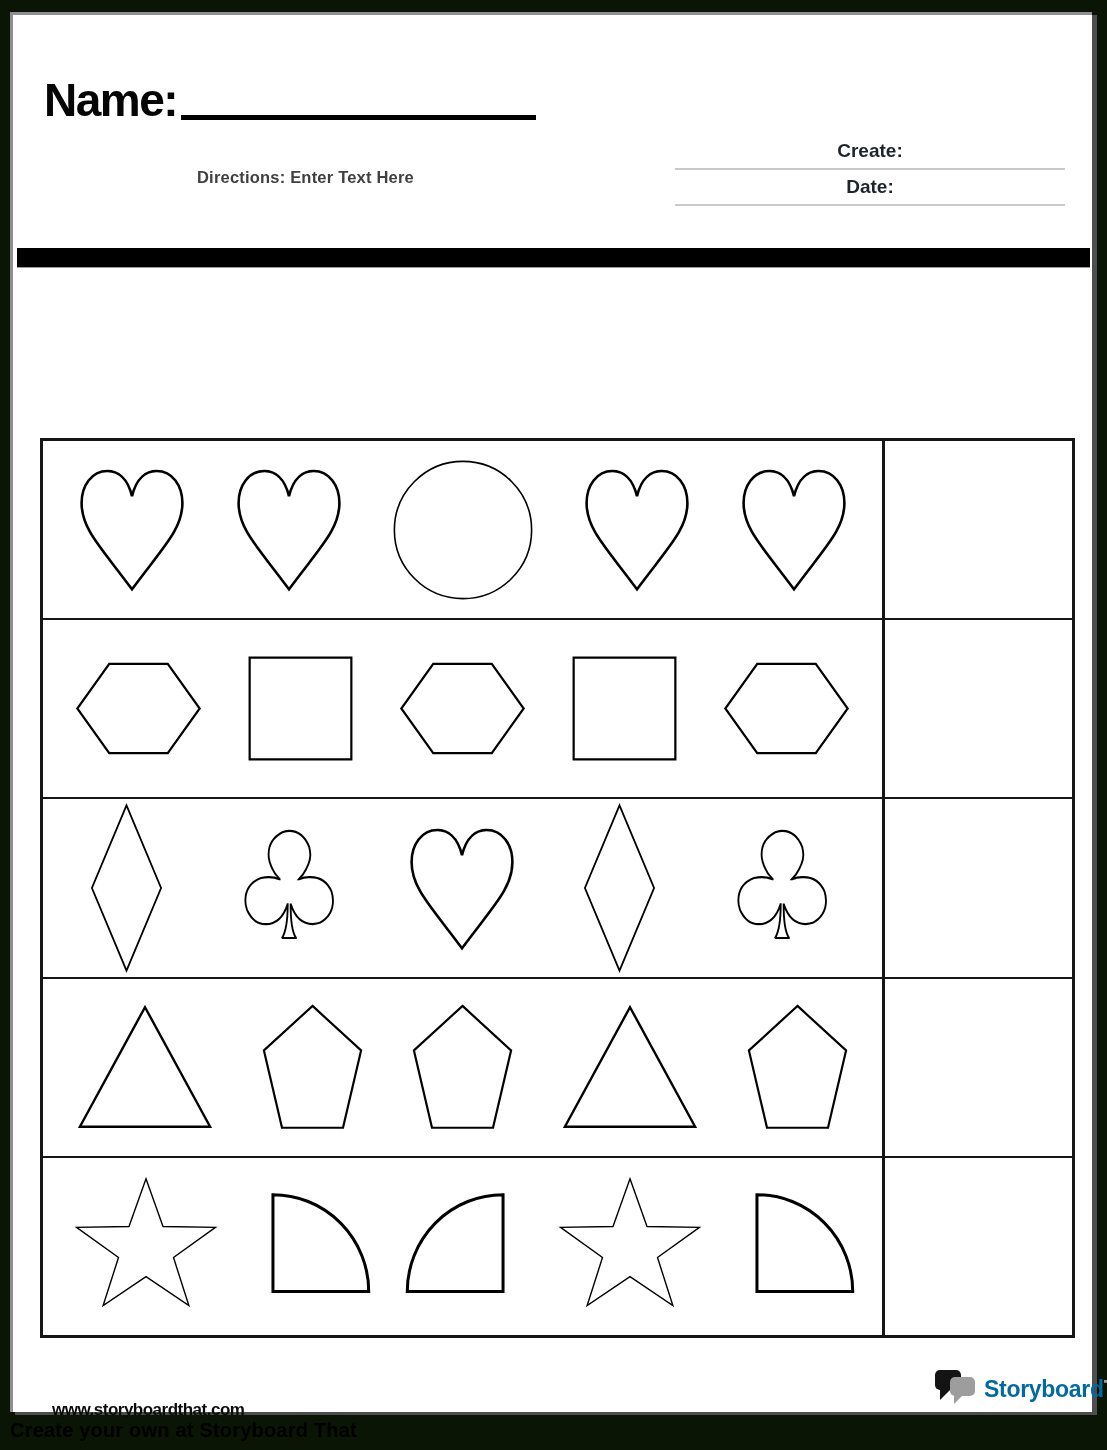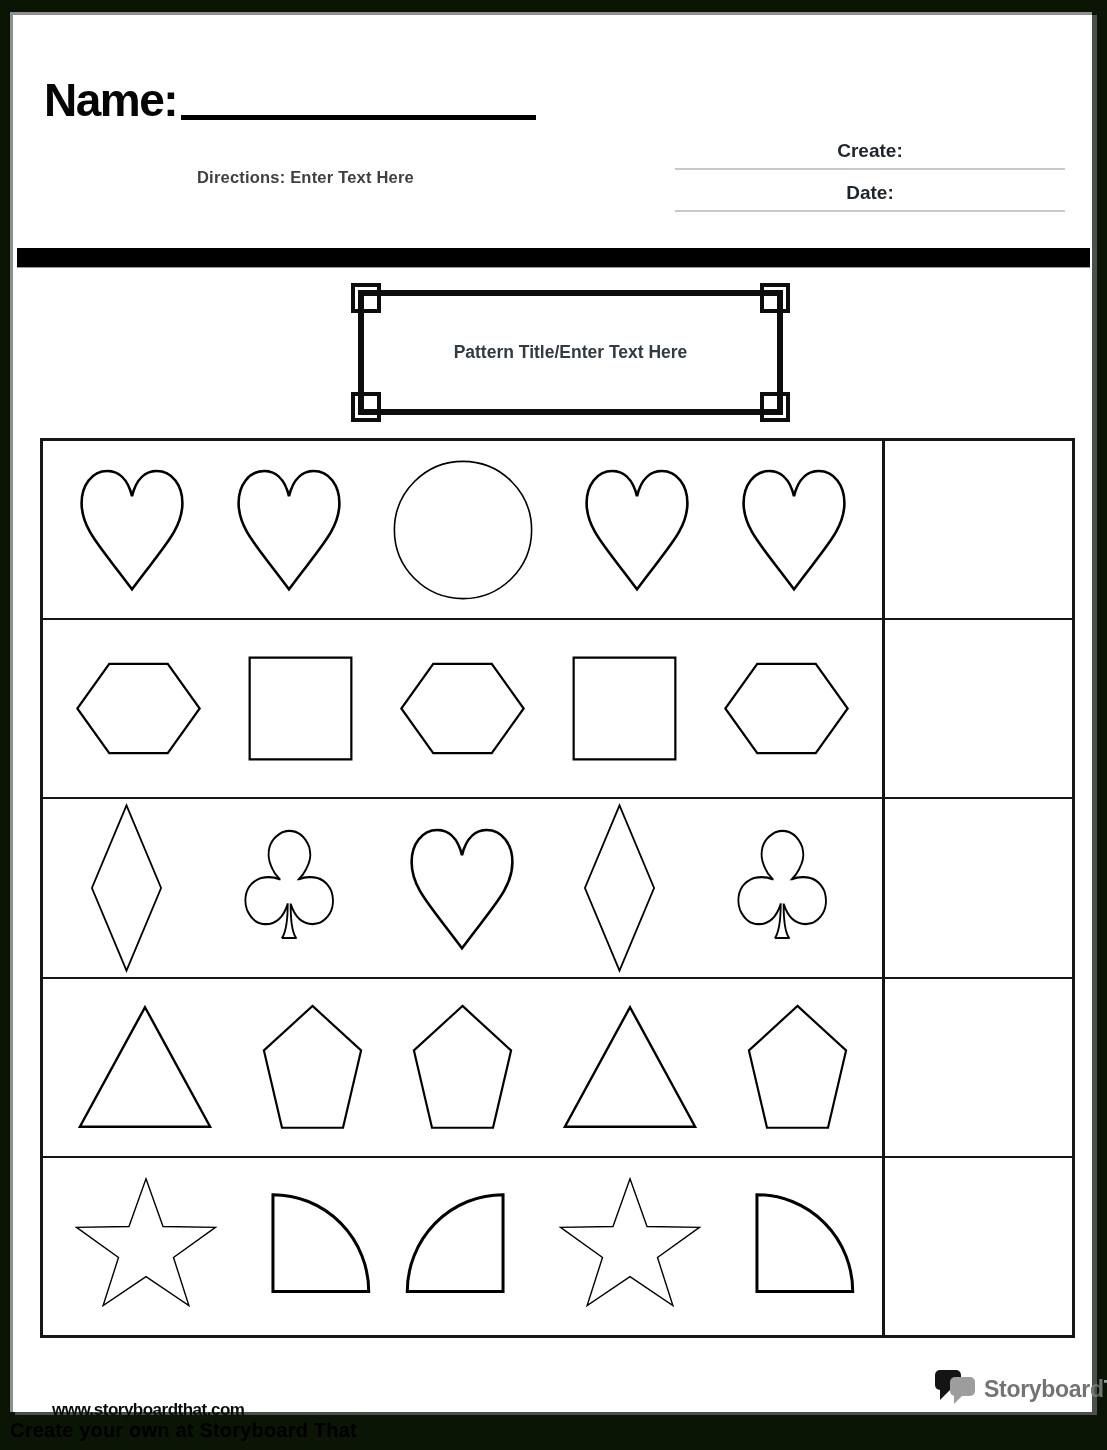--- a/index.html
+++ b/index.html
@@ -16,21 +16,21 @@
     z-index:0;
   }
   
   .name-row{position:absolute;left:31px;top:60px;width:492px;display:flex;align-items:flex-end;}
   .name-label{font-size:46px;font-weight:bold;letter-spacing:-1.5px;color:#050505;line-height:1;white-space:nowrap;}
   .name-line{flex:1;border-bottom:5px solid #000;margin-bottom:3px;margin-left:4px;height:40px;}
   .directions{position:absolute;left:184px;top:153px;font-size:16.5px;font-weight:bold;color:#404040;letter-spacing:.2px;}
   .score-block{position:absolute;left:662px;top:125px;width:390px;text-align:center;line-height:1.15;}
   .sd-label{font-size:19px;font-weight:bold;color:#1e242c;}
   .sd-line{border-bottom:2px solid #c9c9c9;margin-top:6px;}
-  .sd-label.date{margin-top:12px;}
+  .sd-label.date{margin-top:6px;}
   .divider-bar{position:absolute;left:4px;top:233px;width:1073px;height:19px;background:#000;border-bottom:1px solid #9a9a9a;}
   
   .title-box{position:absolute;left:345px;top:275px;width:425px;height:125px;box-sizing:border-box;border:6px solid #0d0d0d;display:flex;align-items:center;justify-content:center;}
   .title-text{font-size:17.5px;font-weight:bold;color:#333a42;}
   .corner{position:absolute;width:22px;height:22px;border:4px solid #0d0d0d;background:#fff;z-index:-1;}
   .corner.tl{left:-13px;top:-13px;}
   .corner.tr{right:-13px;top:-13px;}
   .corner.bl{left:-13px;bottom:-13px;}
   .corner.br{right:-13px;bottom:-13px;}
   
@@ -38,21 +38,21 @@
   .trow{flex:1;display:flex;min-height:0;}
   .trow + .trow{border-top:2px solid #161616;}
   .shapes-cell{flex:1;display:flex;align-items:center;justify-content:space-around;padding:0 10px;min-width:0;}
   .answer-cell{width:187px;border-left:3px solid #161616;background:#fff;}
   .shape{display:flex;align-items:center;justify-content:center;}
   .shape svg{display:block;}
   
   .footer-url{position:absolute;left:39px;top:1357px;font-size:17px;font-weight:bold;letter-spacing:-.5px;color:#0c0c0c;margin-top:28px;}
   .logo{position:absolute;left:920px;top:1352px;display:flex;align-items:center;gap:5px;}
   .logo-text{font-size:23px;font-weight:bold;letter-spacing:-.3px;white-space:nowrap;}
-  .lt1{color:#737373;}
+  .lt1{color:#0369a1;}
   .lt2{color:#9d9d9d;}
   .banner-text{position:absolute;left:10px;top:1419px;font-size:20px;font-weight:bold;color:#000;letter-spacing:.2px;}
 </style>
 </head>
 <body>
 
 <div class="paper">
 
   <div class="name-row">
     <span class="name-label">Name:</span>
@@ -63,27 +63,20 @@
 
   <div class="score-block">
     <div class="sd-label">Create:</div>
     <div class="sd-line"></div>
     <div class="sd-label date">Date:</div>
     <div class="sd-line"></div>
   </div>
 
   <div class="divider-bar"></div>
 
-  <div class="title-box">
-    <span class="corner tl"></span>
-    <span class="corner tr"></span>
-    <span class="corner bl"></span>
-    <span class="corner br"></span>
-    <div class="title-text">Pattern Title/Enter Text Here</div>
-  </div>
 
   <div class="pattern-table">
       <div class="trow">
         <div class="shapes-cell">
           <span class="shape">
             <svg width="112" height="133" viewBox="0 0 100 100" preserveAspectRatio="none" fill="none" stroke="#000000" stroke-width="2.6" stroke-linejoin="miter">
               <path vector-effect="non-scaling-stroke" d="M50 25C46 11 37 6 28 6C14 6 5 17 5 30C5 50 22 63 50 95C78 63 95 50 95 30C95 17 86 6 72 6C63 6 54 11 50 25Z"></path>
             </svg>
           </span>
           <span class="shape">

